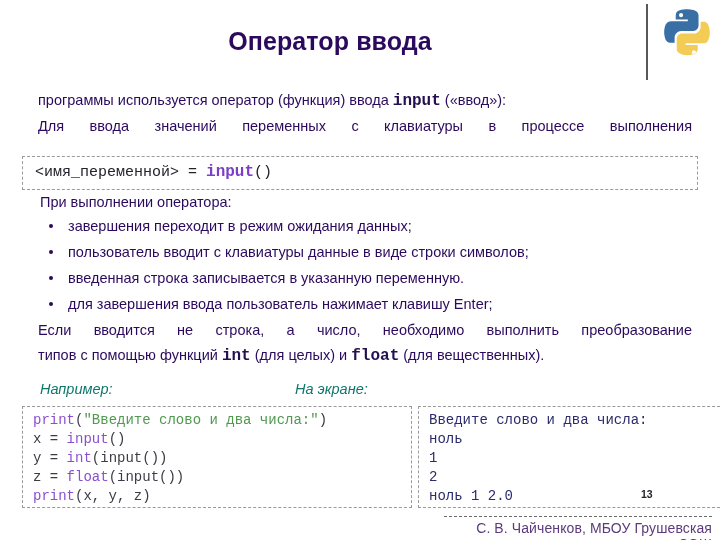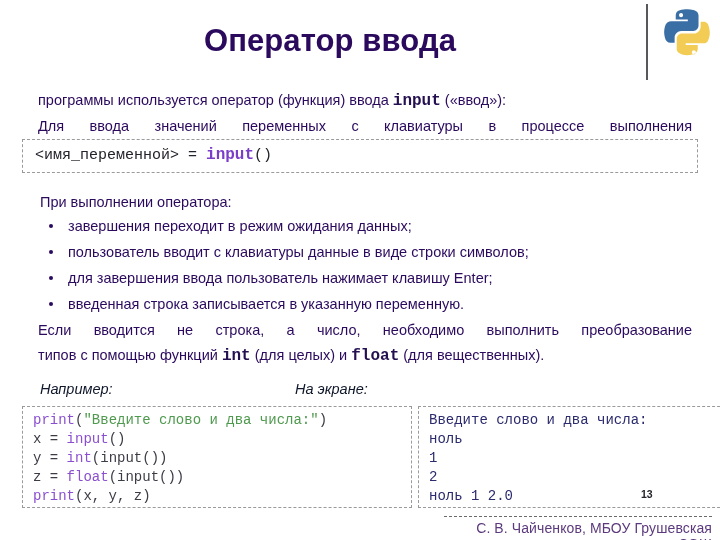--- a/index.html
+++ b/index.html
@@ -28,21 +28,21 @@
     top: 0;
     width: 720px;
     height: 86px;
   }
   .slide-title {
     position: absolute;
     left: 40px;
     top: 26px;
     width: 580px;
     text-align: center;
-    font-size: 31px;
+    font-size: 25px;
     font-weight: bold;
     color: #2b0a5e;
     letter-spacing: 0.1px;
     line-height: 30px;
   }
   .logo-divider {
     position: absolute;
     left: 646px;
     top: 4px;
     width: 2px;
@@ -130,21 +130,21 @@
 
   
   .dashbox {
     position: absolute;
     border: 1px dashed #9a9a9a;
     background: #ffffff;
     box-sizing: border-box;
   }
   #syntax-box {
     left: 22px;
-    top: 139px;
+    top: 156px;
     width: 676px;
     height: 34px;
   }
   #syntax-line {
     position: absolute;
     left: 12px;
     top: 6px;
     font-family: "Liberation Mono", "DejaVu Sans Mono", monospace;
     font-size: 15px;
     color: #23232b;
@@ -154,21 +154,21 @@
     color: #7b3ec9;
     font-weight: bold;
     font-size: 16px;
   }
 
   
   .ex-label {
     position: absolute;
     font-style: italic;
     font-size: 14.5px;
-    color: #0f172a;
+    color: #0f766e;
   }
   #label-example { left: 40px; top: 381px; }
   #label-screen  { left: 295px; top: 381px; }
 
   #code-box {
     left: 22px;
     top: 406px;
     width: 390px;
     height: 102px;
   }
@@ -251,22 +251,22 @@
 
   <div class="dashbox" id="syntax-box">
     <div id="syntax-line"><span>&lt;имя_переменной&gt; = </span><span class="kw-purple">input</span><span>()</span></div>
   </div>
 
   <div class="para" id="exec-label">При выполнении оператора:</div>
 
   <ul class="bullets">
     <li>завершения переходит в режим ожидания данных;</li>
     <li>пользователь вводит с клавиатуры данные в виде строки символов;</li>
+    <li>введенная строка записывается в указанную переменную.</li>
     <li>для завершения ввода пользователь нажимает клавишу Enter;</li>
-    <li>введенная строка записывается в указанную переменную.</li>
   </ul>
 
   <div class="para justify" id="conv-para">
     <span class="ln j">Если вводится не строка, а число, необходимо выполнить преобразование</span>
     <span class="ln"><span>типов с помощью функций </span><span class="mono-b">int</span><span> (для целых) и </span><span class="mono-b">float</span><span> (для вещественных).</span></span>
   </div>
 
   <div class="ex-label" id="label-example">Например:</div>
   <div class="ex-label" id="label-screen">На экране:</div>
 

